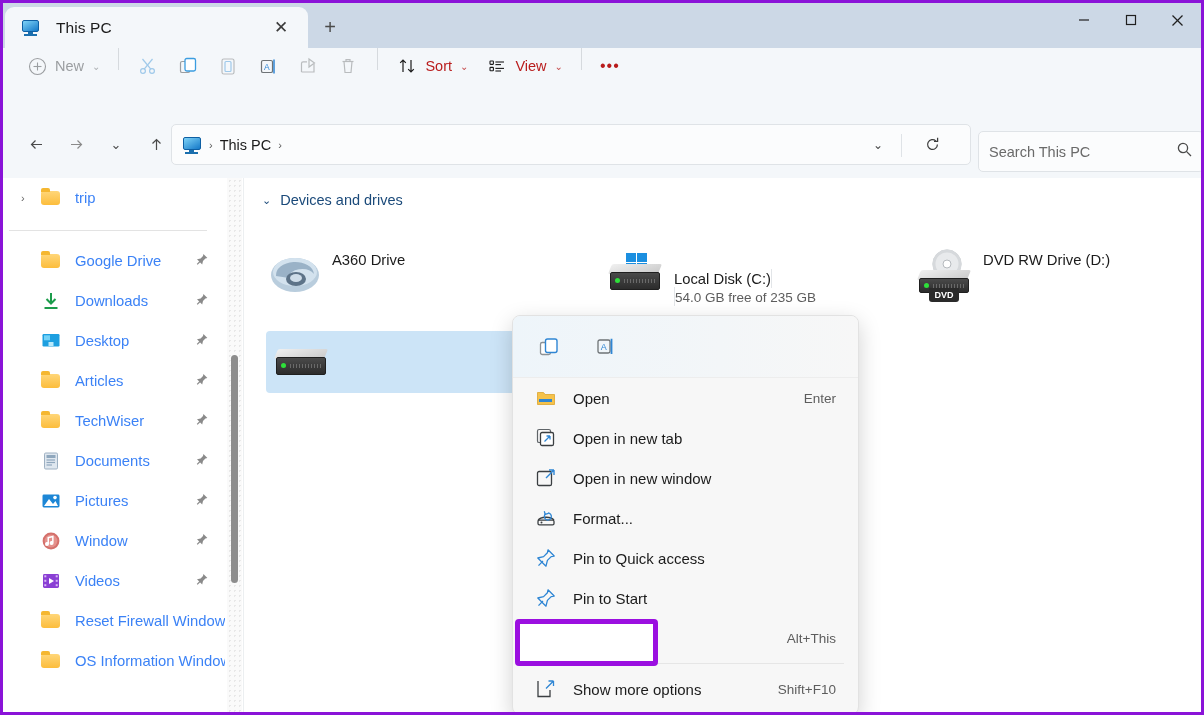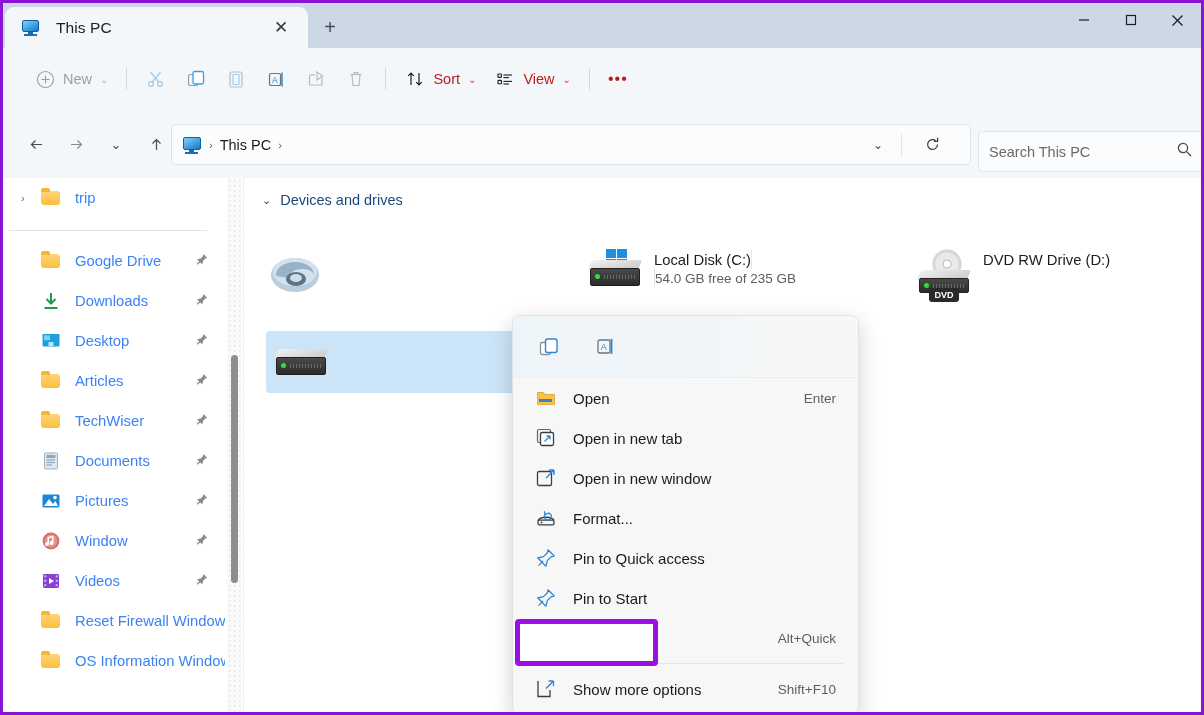--- a/index.html
+++ b/index.html
@@ -52,21 +52,21 @@
   .wc {
     width: 47px; height: 34px; display: flex; align-items: center; justify-content: center;
     color: #202020; font-size: 13px;
   }
   .wc.close { font-size: 15px; }
 
   
   .cmdbar {
     position: absolute; left: 0; top: 45px; width: 1198px; height: 62px;
     background: #f4f7fa;
-    display: flex; align-items: center; padding-left: 22px;
+    display: flex; padding-left: 14px;
   }
   .cbtn {
     height: 36px; display: flex; align-items: center; gap: 7px;
     padding: 0 9px; border-radius: 5px; color: #9b9ea1; font-size: 14.5px;
     white-space: nowrap;
   }
   .cbtn.enabled { color: #b91c1c; }
   .cbtn .chev { font-size: 10px; opacity: .8; margin-left: 1px; }
   .sep { width: 1px; height: 22px; background: #d6dade; margin: 0 9px; }
   .icowrap { width: 22px; height: 22px; display: flex; align-items: center; justify-content: center; }
@@ -555,23 +555,26 @@
       <div class="drive" style="left:14px; top:28px;">
         <span class="dicon">
           <svg width="58" height="54" viewBox="0 0 58 54">
             <ellipse cx="29" cy="27" rx="24" ry="17" fill="#b9cddd"></ellipse>
             <ellipse cx="29" cy="24" rx="22" ry="14" fill="#d3e2ee"></ellipse>
             <path d="M10 28 a19 13 0 0 1 38 -2 a14 10 0 0 0 -26 4 a9 7 0 0 0 14 2" fill="#8fa9bf" opacity=".85"></path>
             <ellipse cx="30" cy="31" rx="10" ry="7" fill="#5d7388"></ellipse>
             <ellipse cx="30" cy="30" rx="6" ry="4" fill="#cfdde9"></ellipse>
           </svg>
         </span>
-      </div>
-
-      <div class="drive" style="left:336px; top:28px;">
+        <span class="dbody">
+          <span class="dname">A360 Drive</span>
+        </span>
+      </div>
+
+      <div class="drive" style="left:356px; top:28px;align-items:flex-end;">
         <span class="dicon">
           <span style="position:absolute;left:18px;top:1px;width:22px;height:20px;">
             <span style="position:absolute;left:0;top:0;width:10px;height:9px;background:#1b8fe0;"></span>
             <span style="position:absolute;left:11px;top:0;width:10px;height:9px;background:#1b8fe0;"></span>
             <span style="position:absolute;left:0;top:10px;width:10px;height:9px;background:#1b8fe0;"></span>
             <span style="position:absolute;left:11px;top:10px;width:10px;height:9px;background:#1b8fe0;"></span>
           </span>
           <span class="hddtop"></span>
             <span class="hddbody"></span>
           <span class="hddled"></span>
@@ -703,21 +706,21 @@
           </span>
           <span class="clabel">Pin to Start</span>
         </div>
         <div class="ctxitem">
           <span class="cicon">
             <svg width="22" height="22" viewBox="0 0 22 22">
               <path d="M14.6 3.2 a4.4 4.4 0 0 0 -5.3 5.6 L3.2 14.9 a1.8 1.8 0 0 0 2.5 2.5 L11.9 11.3 a4.4 4.4 0 0 0 5.6 -5.3 L14.6 8.6 L12 6 Z" fill="none" stroke="#3b3f42" stroke-width="1.3" stroke-linejoin="round"></path>
             </svg>
           </span>
           <span class="clabel">Properties</span>
-          <span class="caccel">Alt+Quick</span>
+          <span class="caccel">Alt+This</span>
         </div>
         <div class="ctx-divider"></div>
         <div class="ctxitem">
           <span class="cicon">
             <svg width="22" height="22" viewBox="0 0 22 22">
               <path d="M3 3 V18.5 H15 V12" fill="none" stroke="#3b3f42" stroke-width="1.3"></path>
               <path d="M11 10.5 L18.5 3 M18.5 3 H13.5 M18.5 3 V8" fill="none" stroke="#2f86d4" stroke-width="1.3"></path>
             </svg>
           </span>
           <span class="clabel">Show more options</span>

